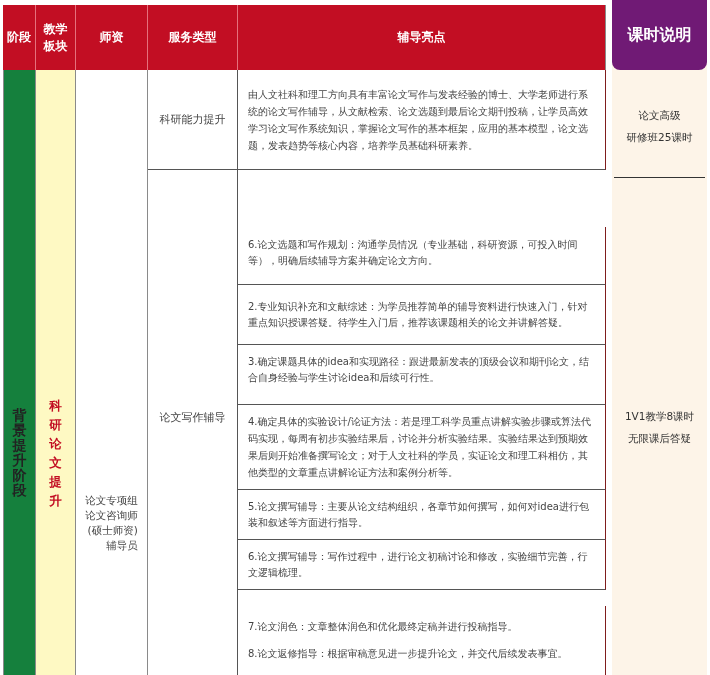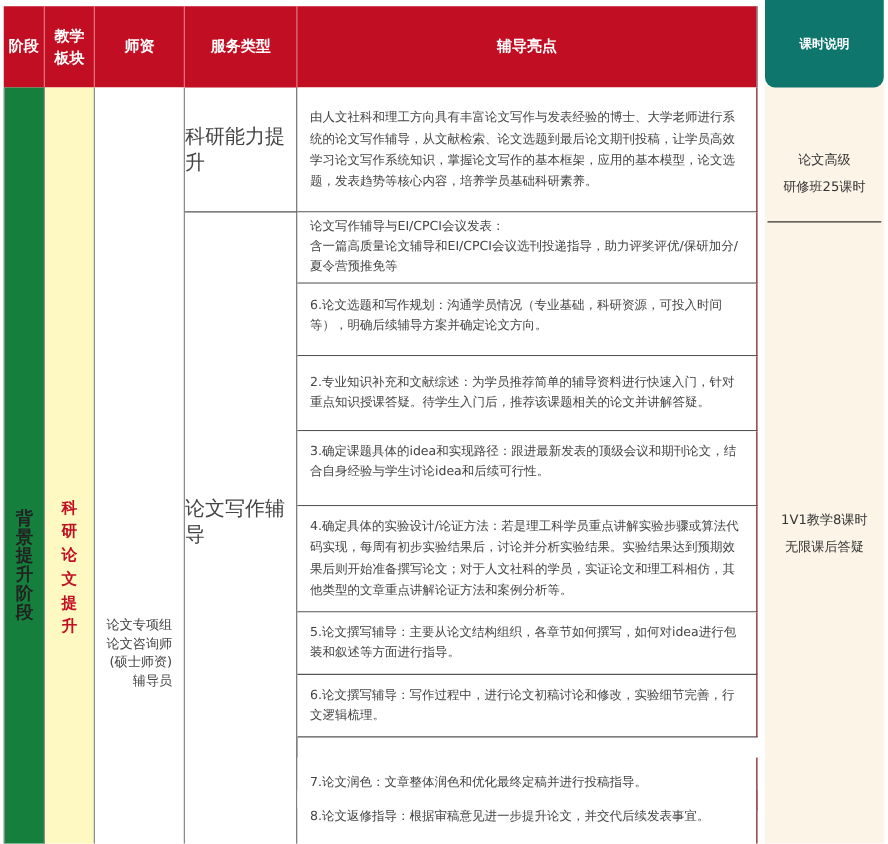--- a/index.html
+++ b/index.html
@@ -14,26 +14,26 @@
   .body-col { top: 65px; height: 605px; border-right: 1px solid #8a8a8a; }
   .stage { left: 0; width: 33px; background: #15803d; border-left: 1px solid #8a8a8a; }
   .block { left: 33px; width: 40px; background: #fef9c3; }
   .teacher { left: 73px; width: 72px; background: #fff; text-align: right; }
 
   .vert { font-size: 14px; font-weight: bold; line-height: 15px; width: 16px; word-break: break-all; }
   .vert.stage-txt { color: #222; }
   .vert.block-txt { color: #c20e23; font-size: 12.5px; line-height: 19px; }
   .teacher-txt { font-size: 10.5px; line-height: 15px; color: #444; padding-top: 20px; }
 
-  .svc-cell { position: absolute; left: 145px; width: 90px; display: flex; align-items: center; justify-content: center; font-size: 16px; color: #444; border-right: 1px solid #555; }
+  .svc-cell { position: absolute; left: 145px; width: 90px; display: flex; align-items: center; justify-content: center; font-size: 11px; color: #444; border-right: 1px solid #555; }
 
   .detail { position: absolute; left: 235px; width: 368px; border-right: 1px solid #7f1d1d; border-bottom: 1px solid #555; padding: 0 12px 0 10px; display: flex; align-items: center; font-size: 10px; line-height: 16px; color: #444; background: #fff; }
 
   .side { position: absolute; left: 612px; top: 0; width: 95px; height: 675px; background: #fdf4e8; }
-  .side-hdr { position: absolute; left: 0; top: 0; width: 95px; height: 70px; background: #0f766e; color: #fff; font-weight: bold; font-size: 10px; display: flex; align-items: center; justify-content: center; border-radius: 0 0 8px 8px; }
+  .side-hdr { position: absolute; left: 0; top: 0; width: 95px; height: 70px; background: #701a75; color: #fff; font-weight: bold; font-size: 16px; display: flex; align-items: center; justify-content: center; border-radius: 0 0 8px 8px; }
   .side-block { position: absolute; left: 0; width: 95px; display: flex; flex-direction: column; align-items: center; justify-content: center; font-size: 10.5px; line-height: 22px; color: #333; }
   .side-div { position: absolute; left: 2px; width: 91px; height: 1px; background: #333; }
 </style>
 </head>
 <body>
 
 <div class="tbl">
 
   <div class="cell hdr vsep" style="left:0;width:33px;">
       <span style="width:26px;">阶段</span>
@@ -69,26 +69,20 @@
   <div class="svc-cell" style="top:65px;height:100px;border-bottom:1px solid #555;">
     <span>科研能力提升</span>
   </div>
   <div class="svc-cell" style="top:165px;height:505px;">
     <span style="margin-top:-10px;">论文写作辅导</span>
   </div>
 
   <div class="detail" style="top:65px;height:100px;line-height:17px;">
     <span>由人文社科和理工方向具有丰富论文写作与发表经验的博士、大学老师进行系统的论文写作辅导，从文献检索、论文选题到最后论文期刊投稿，让学员高效学习论文写作系统知识，掌握论文写作的基本框架，应用的基本模型，论文选题，发表趋势等核心内容，培养学员基础科研素养。</span>
   </div>
-  <div class="detail" style="top:165px;height:57px;">
-    <div>
-      <div>论文写作辅导与EI/CPCI会议发表：</div>
-      <div>含一篇高质量论文辅导和EI/CPCI会议选刊投递指导，助力评奖评优/保研加分/夏令营预推免等</div>
-    </div>
-  </div>
   <div class="detail" style="top:222px;height:58px;">
     <span style="margin-top:-6px;">6.论文选题和写作规划：沟通学员情况（专业基础，科研资源，可投入时间等），明确后续辅导方案并确定论文方向。</span>
   </div>
   <div class="detail" style="top:280px;height:60px;">
     <span>2.专业知识补充和文献综述：为学员推荐简单的辅导资料进行快速入门，针对重点知识授课答疑。待学生入门后，推荐该课题相关的论文并讲解答疑。</span>
   </div>
   <div class="detail" style="top:340px;height:60px;">
     <span style="margin-top:-10px;">3.确定课题具体的idea和实现路径：跟进最新发表的顶级会议和期刊论文，结合自身经验与学生讨论idea和后续可行性。</span>
   </div>
   <div class="detail" style="top:400px;height:85px;line-height:17px;">
@@ -105,21 +99,21 @@
   </div>
   <div class="detail" style="top:627px;height:43px;border-bottom:none;">
     <span>8.论文返修指导：根据审稿意见进一步提升论文，并交代后续发表事宜。</span>
   </div>
 </div>
 
 <div class="side">
   <div class="side-hdr">
     <span>课时说明</span>
   </div>
-  <div class="side-block" style="top:94px;height:90px;">
+  <div class="side-block" style="top:81px;height:90px;">
     <div>论文高级</div>
     <div>研修班25课时</div>
   </div>
   <div class="side-div" style="top:177px;"></div>
   <div class="side-block" style="top:178px;height:497px;">
     <div>1V1教学8课时</div>
     <div>无限课后答疑</div>
   </div>
 </div>
 

